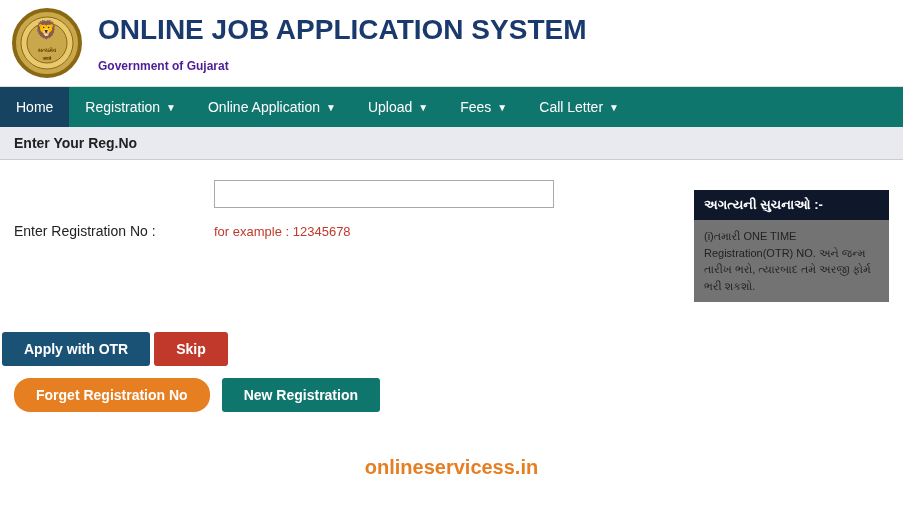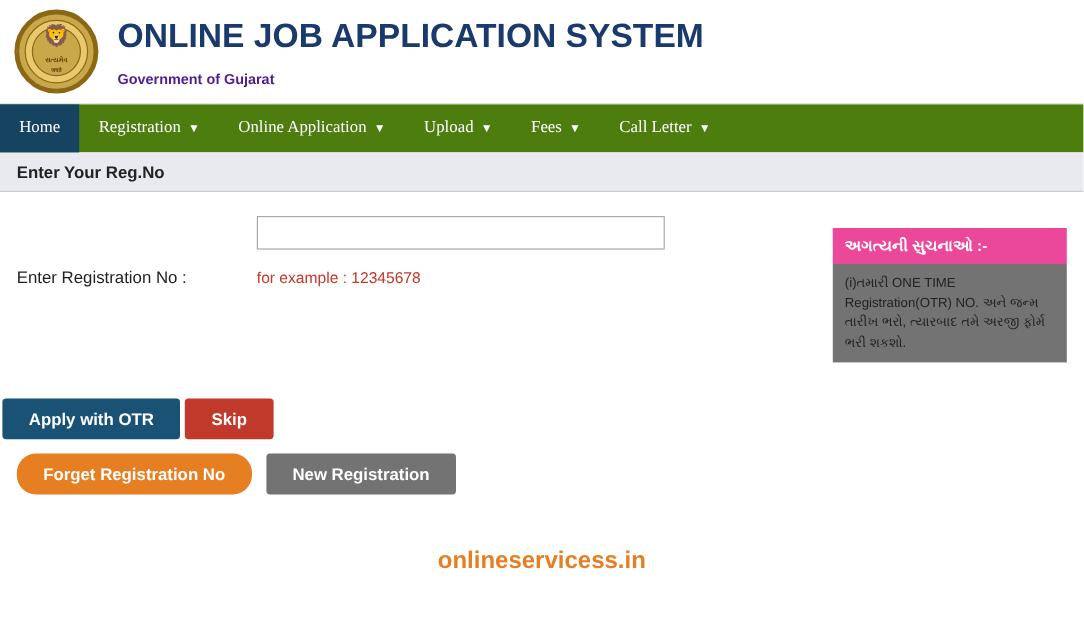--- a/index.html
+++ b/index.html
@@ -28,24 +28,23 @@
     }
     .header-title p {
       font-size: 12px;
       color: #4c1d95;
       font-weight: bold;
       margin-top: 13px;
     }
 
     
     .navbar {
-      background: #4d7c0f;
+      background: #0f766e;
       display: flex;
       align-items: flex-end;
-      font-family: Liberation Serif, serif;
     }
     .nav-item {
       color: #fff;
       padding: 12px 16px;
       cursor: pointer;
       font-size: 14px;
       display: flex;
       align-items: center;
       gap: 4px;
       white-space: nowrap;
@@ -128,40 +127,40 @@
       color: #fff;
     }
     .btn-blue { background: #1a5276; }
     .btn-red { background: #c0392b; }
     .buttons-row2 {
       padding: 6px 14px 14px 14px;
       display: flex;
       gap: 12px;
     }
     .btn-orange { background: #e67e22; border-radius: 16px; }
-    .btn-teal { background: #737373; }
+    .btn-teal { background: #0f766e; }
 
     
     .watermark {
       text-align: center;
       padding: 30px 14px 10px;
       font-size: 20px;
       color: #e67e22;
       font-weight: bold;
     }
 
     
     .info-panel {
       width: 195px;
       flex-shrink: 0;
       align-self: flex-start;
       margin-top: 10px;
     }
     .info-panel-header {
-      background: #ec4899;
+      background: #0f172a;
       color: #fff;
       padding: 7px 10px;
       font-size: 13px;
       font-weight: bold;
     }
     .info-panel-body {
       background: #737373;
       padding: 8px 10px;
       font-size: 11px;
       color: #222;

